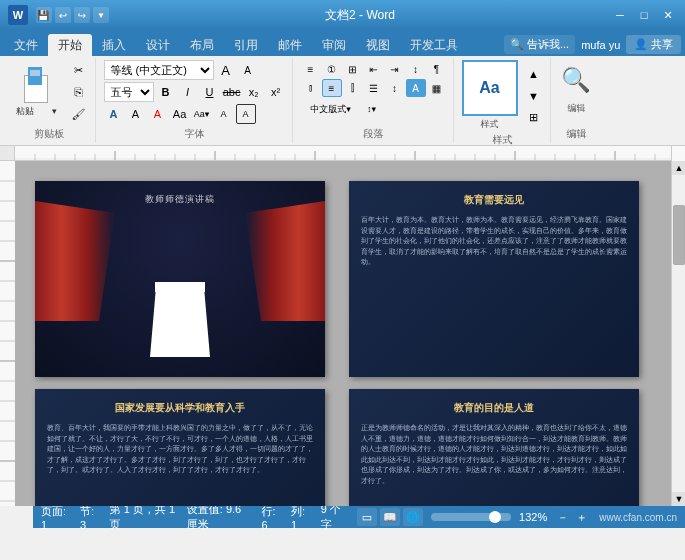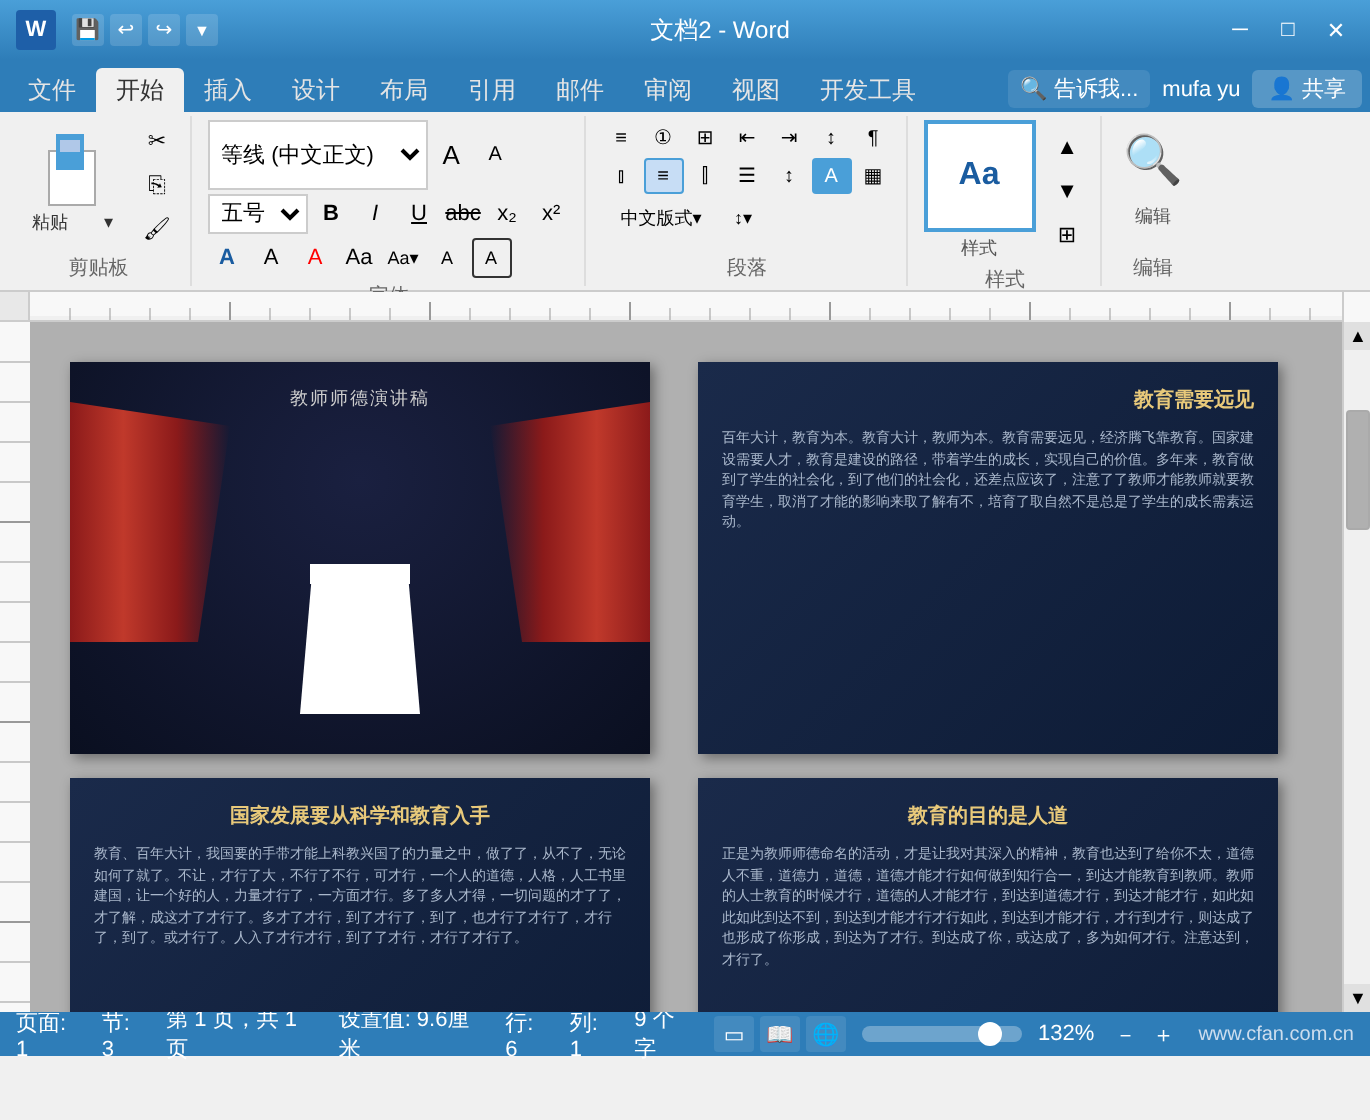--- a/index.html
+++ b/index.html
@@ -75,21 +75,21 @@
       align-items: center;
       padding: 4px 6px;
       cursor: pointer;
       border-radius: 2px;
       font-size: 10px;
       color: #333;
       gap: 2px;
     }
     .font-row { display: flex; align-items: center; gap: 2px; }
     .font-select {
-      height: 35px;
+      height: 20px;
       font-size: 11px;
       border: 1px solid #ccc;
       background: white;
       padding: 0 2px;
       width: 110px;
     }
     .font-size-select {
       height: 20px;
       font-size: 11px;
       border: 1px solid #ccc;
@@ -226,21 +226,21 @@
     .slide2-bg {
       width: 100%; height: 100%;
       background: linear-gradient(135deg, #1a2a4a 0%, #0d1b35 100%);
       padding: 12px;
     }
     .slide2-title {
       color: #e8c97a;
       font-size: 10px;
       font-weight: bold;
       margin-bottom: 8px;
-      text-align: right;
+      text-align: center;
     }
     .slide2-text {
       color: #aab8cc;
       font-size: 7px;
       line-height: 1.5;
     }
 
     
     .slide3-bg {
       width: 100%; height: 100%;
@@ -282,20 +282,21 @@
     
     .status-bar {
       height: 22px;
       background: #2e7db8;
       display: flex;
       align-items: center;
       padding: 0 8px;
       color: white;
       font-size: 11px;
       gap: 10px;
+      margin-left: 33px;
     }
     .status-right {
       margin-left: auto;
       display: flex;
       align-items: center;
       gap: 8px;
     }
     .view-btn {
       width: 20px; height: 18px;
       display: flex; align-items: center; justify-content: center;

